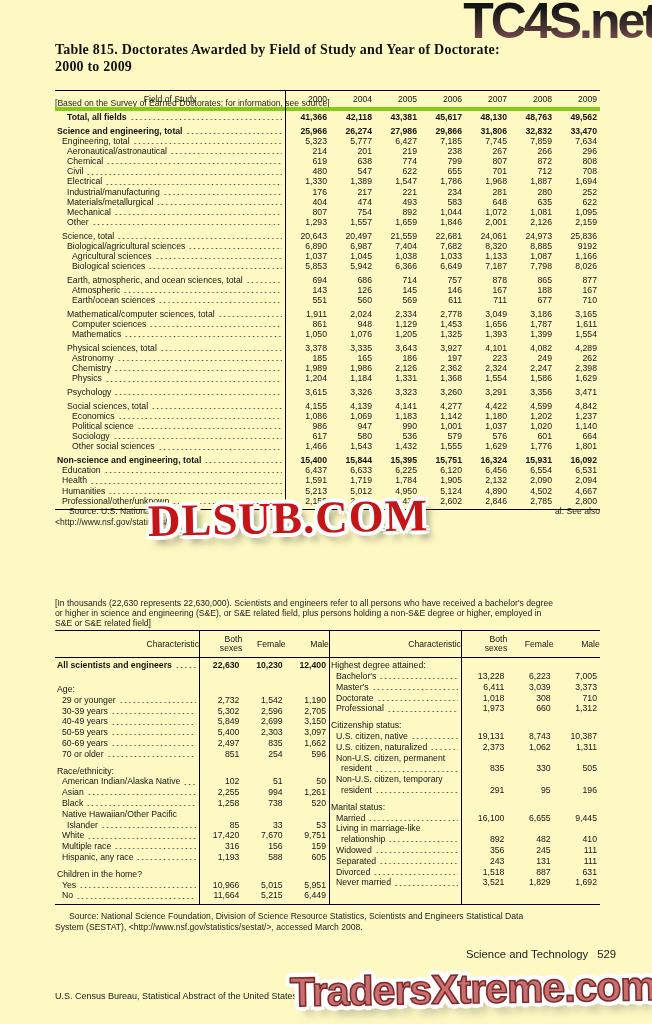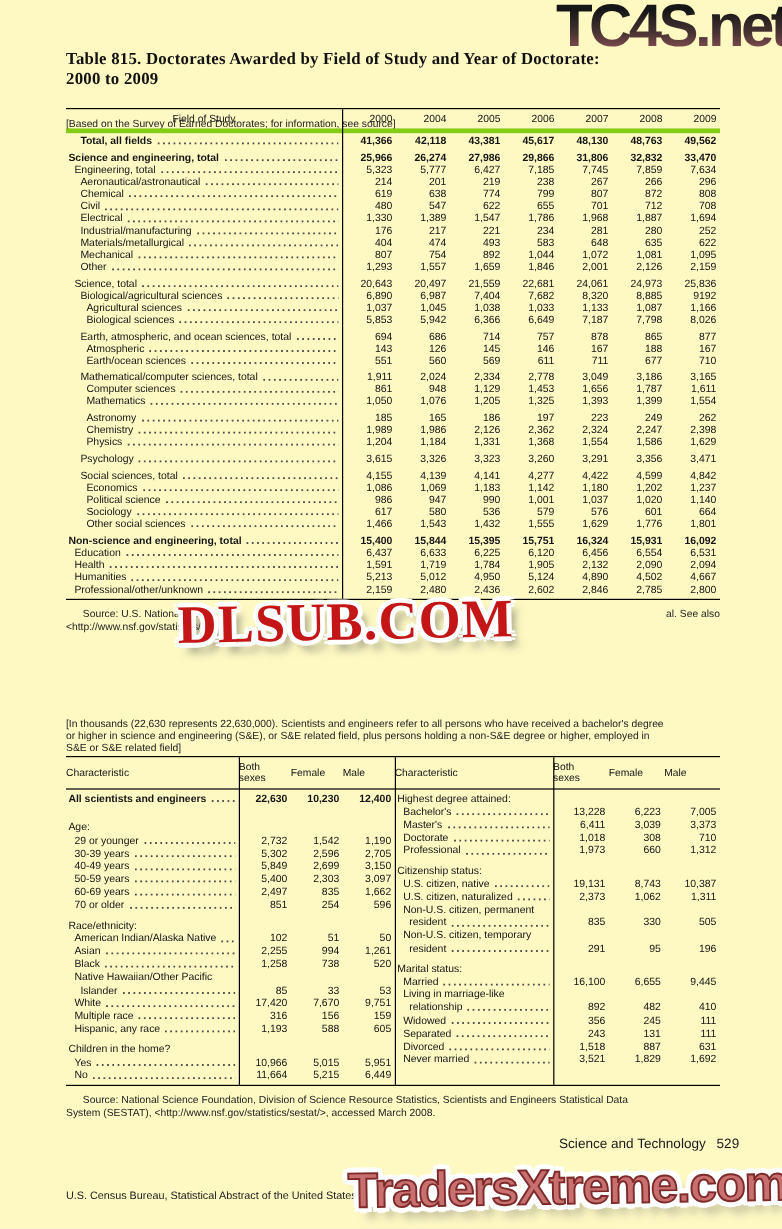--- a/index.html
+++ b/index.html
@@ -35,21 +35,21 @@
   .t815 .thead{display:flex;height:16px;align-items:center;border-bottom:4px solid #84cc16;font-size:8.6px;}
   .t815 .h-fos{width:230px;text-align:center;}
   .t815 .h-yr{width:45px;text-align:right;padding-right:3px;box-sizing:border-box;}
   .t815 .tbody{padding:1.5px 0 2.5px;}
   .t815 .trow{height:10.15px;}
   .t815 .val{width:45px;}
 
   
   .t816{top:630px;}
   .t816 .thead{display:flex;height:26px;border-bottom:1.4px solid #000;font-size:8.6px;align-items:center;}
-  .hcell{display:flex;flex-direction:column;justify-content:center;text-align:left;line-height:9px;}
+  .hcell{display:flex;flex-direction:column;justify-content:center;text-align:right;line-height:9px;}
   .t816 .h-c1{width:144px;} .t816 .h-v1{width:43.3px;}
   .t816 .h-c2{width:132px;} .t816 .h-v2{width:46.3px;}
   .t816-body{display:flex;align-items:flex-start;padding:2px 0 3px;}
   .half{box-sizing:border-box;}
   .half-left{width:274px;}
   .half-right{width:271px;}
   .t816 .trow{height:10.8px;}
   .half-left .val{width:43.3px;}
   .half-right .val{width:46.3px;}
   .t816 .gap{height:6px;} .t816 .gap.lg{height:13px;}
@@ -379,20 +379,33 @@
             <span class="val">1,050</span>
             <span class="val">1,076</span>
             <span class="val">1,205</span>
             <span class="val">1,325</span>
             <span class="val">1,393</span>
             <span class="val">1,399</span>
             <span class="val">1,554</span>
           </span>
         </div>
         <div class="gap"></div>
+        <div class="trow">
+          <span class="rlabel ind2">Physical sciences, total</span>
+          <span class="leader"></span>
+          <span class="vals">
+            <span class="val">3,378</span>
+            <span class="val">3,335</span>
+            <span class="val">3,643</span>
+            <span class="val">3,927</span>
+            <span class="val">4,101</span>
+            <span class="val">4,082</span>
+            <span class="val">4,289</span>
+          </span>
+        </div>
         <div class="trow">
           <span class="rlabel ind3">Astronomy</span>
           <span class="leader"></span>
           <span class="vals">
             <span class="val">185</span>
             <span class="val">165</span>
             <span class="val">186</span>
             <span class="val">197</span>
             <span class="val">223</span>
             <span class="val">249</span>

